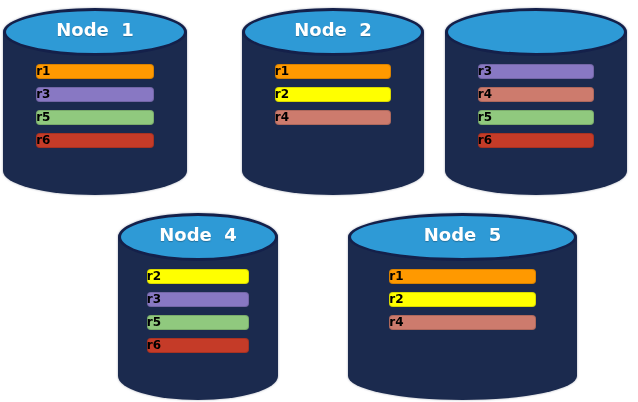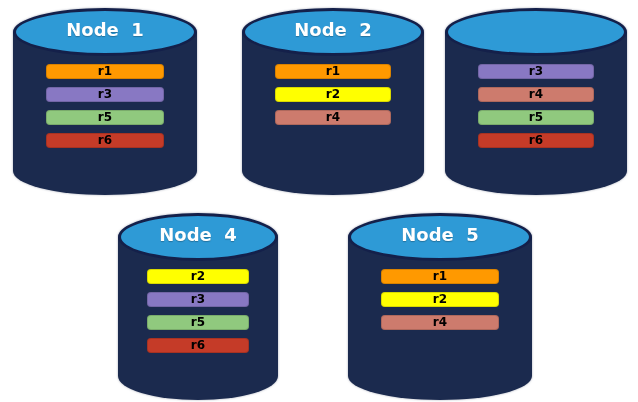--- a/index.html
+++ b/index.html
@@ -67,29 +67,29 @@
   }
   .bar {
     width: 64%;
     height: 15px;
     margin-bottom: 8px;
     border-radius: 4px;
     color: var(--bar-text-color, #000000);
     font-size: 12px;
     font-weight: bold;
     line-height: 15px;
-    text-align: center;
+    text-align: left;
     box-shadow: inset 0 0 0 1px rgba(0,0,0,0.15);
   }
 </style>
 </head>
 <body style="background: rgb(255, 255, 255);">
 
 <div id="canvas">
-    <div class="cylinder" style="left: 13px; top: 8px; width: 184px; height: 187px;">
+    <div class="cylinder" style="left: 3px; top: 8px; width: 184px; height: 187px;">
     <div class="cyl-bottom"></div>
     <div class="cyl-body"></div>
     <div class="cyl-top"></div>
     <div class="node-label">Node  1</div>
     <div class="replica-list">
         <div class="bar" style="background: rgb(255, 153, 0);">r1</div>
         <div class="bar" style="background: rgb(136, 120, 195);">r3</div>
         <div class="bar" style="background: rgb(144, 201, 126);">r5</div>
         <div class="bar" style="background: rgb(197, 59, 40);">r6</div>
       </div>
@@ -121,21 +121,21 @@
     <div class="cyl-body"></div>
     <div class="cyl-top"></div>
     <div class="node-label">Node  4</div>
     <div class="replica-list">
         <div class="bar" style="background: rgb(255, 255, 0);">r2</div>
         <div class="bar" style="background: rgb(136, 120, 195);">r3</div>
         <div class="bar" style="background: rgb(144, 201, 126);">r5</div>
         <div class="bar" style="background: rgb(197, 59, 40);">r6</div>
       </div>
   </div>
-    <div class="cylinder" style="left: 348px; top: 213px; width: 184px; height: 187px;">
+    <div class="cylinder" style="left: 348px; top: 213px; width: 208px; height: 187px; padding-left: 21px;">
     <div class="cyl-bottom"></div>
     <div class="cyl-body"></div>
     <div class="cyl-top"></div>
     <div class="node-label">Node  5</div>
     <div class="replica-list">
         <div class="bar" style="background: rgb(255, 153, 0);">r1</div>
         <div class="bar" style="background: rgb(255, 255, 0);">r2</div>
         <div class="bar" style="background: rgb(205, 123, 109);">r4</div>
       </div>
   </div>

